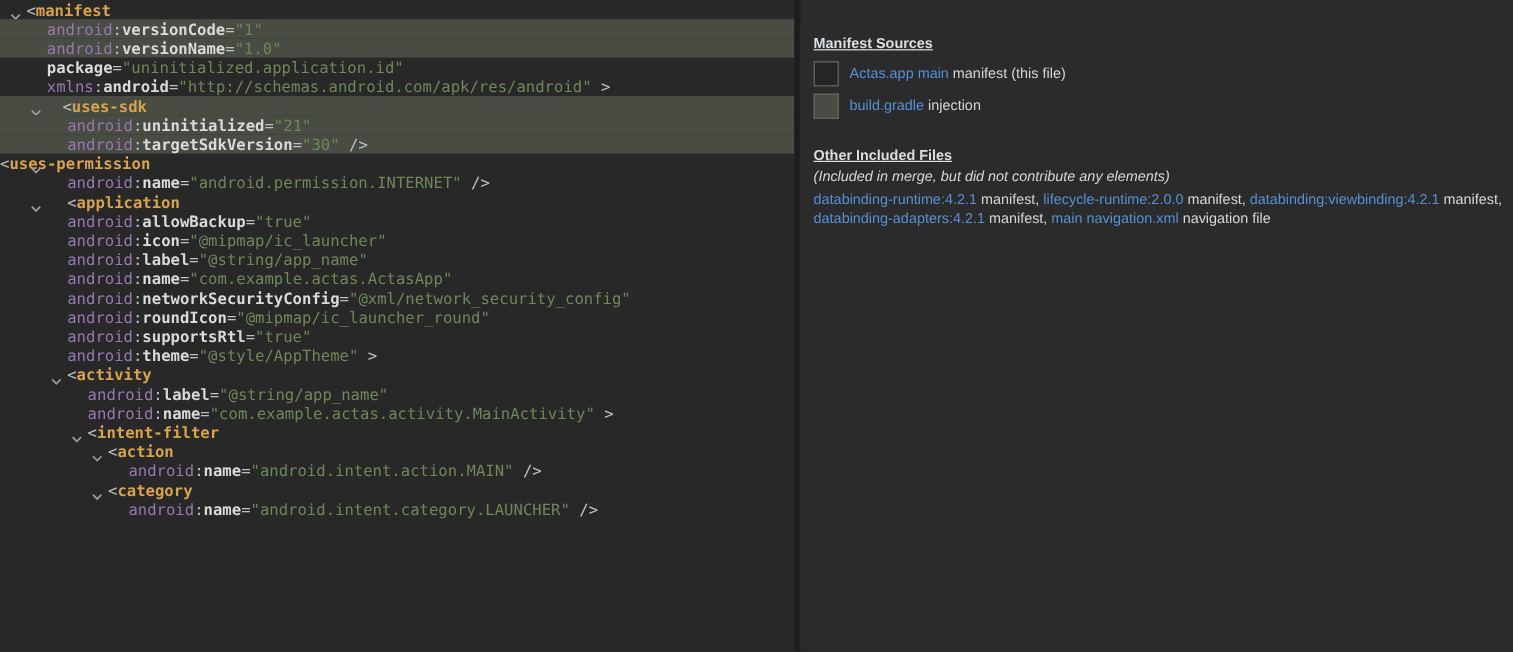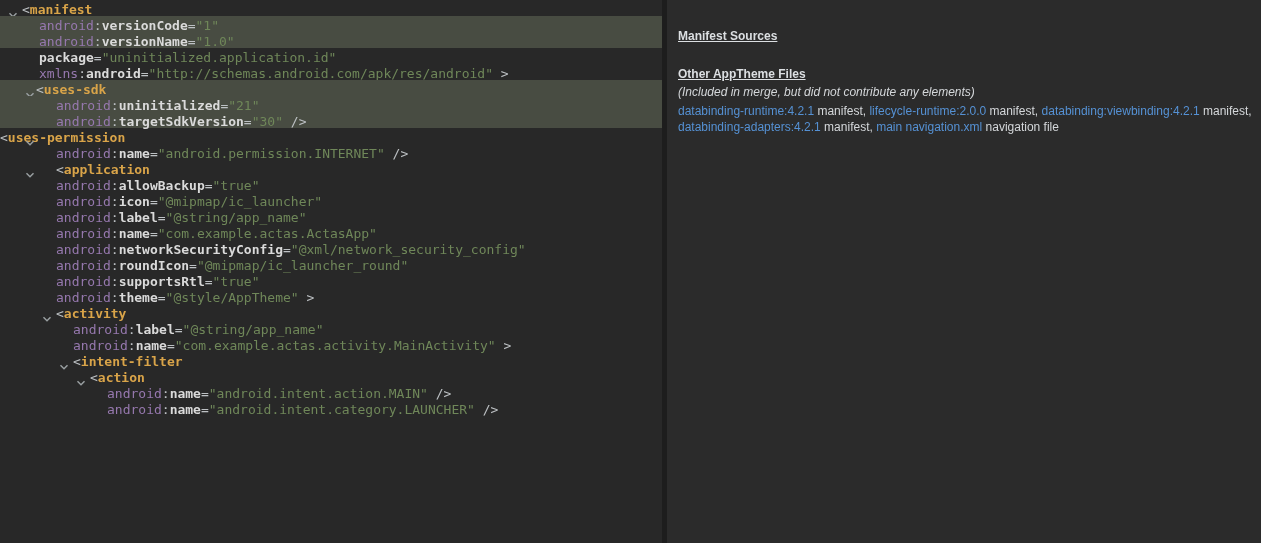--- a/index.html
+++ b/index.html
@@ -57,21 +57,21 @@
   <div id="code">
       <div class="row"><span class="chev" style="left: 8px;"><svg width="10" height="10" viewBox="0 0 10 10">
             <polyline points="1.5,3.2 5,6.8 8.5,3.2" fill="none" stroke="#9aa0a2" stroke-width="1.4"></polyline>
           </svg></span><span class="codetxt" style="padding-left: 22px;"><span class="pn">&lt;</span><span class="tag">manifest</span></span></div>
       <div class="row hl"><span class="codetxt" style="padding-left: 39px;"><span class="pre">android</span><span class="pn">:</span><span class="an">versionCode</span><span class="pn">=</span><span class="str">"1"</span></span></div>
       <div class="row hl"><span class="codetxt" style="padding-left: 39px;"><span class="pre">android</span><span class="pn">:</span><span class="an">versionName</span><span class="pn">=</span><span class="str">"1.0"</span></span></div>
       <div class="row"><span class="codetxt" style="padding-left: 39px;"><span class="an">package</span><span class="pn">=</span><span class="str">"uninitialized.application.id"</span></span></div>
       <div class="row"><span class="codetxt" style="padding-left: 39px;"><span class="pre">xmlns</span><span class="pn">:</span><span class="an">android</span><span class="pn">=</span><span class="str">"http://schemas.android.com/apk/res/android"</span><span class="pn"> &gt;</span></span></div>
       <div class="row hl"><span class="chev" style="left: 25px;"><svg width="10" height="10" viewBox="0 0 10 10">
             <polyline points="1.5,3.2 5,6.8 8.5,3.2" fill="none" stroke="#9aa0a2" stroke-width="1.4"></polyline>
-          </svg></span><span class="codetxt" style="padding-left: 36px;"><span class="pn">&lt;</span><span class="tag">uses-sdk</span></span></div>
+          </svg></span><span class="codetxt" style="padding-left: 52px;"><span class="pn">&lt;</span><span class="tag">uses-sdk</span></span></div>
       <div class="row hl"><span class="codetxt" style="padding-left: 56px;"><span class="pre">android</span><span class="pn">:</span><span class="an">uninitialized</span><span class="pn">=</span><span class="str">"21"</span></span></div>
       <div class="row hl"><span class="codetxt" style="padding-left: 56px;"><span class="pre">android</span><span class="pn">:</span><span class="an">targetSdkVersion</span><span class="pn">=</span><span class="str">"30"</span><span class="pn"> /&gt;</span></span></div>
       <div class="row"><span class="chev" style="left: 25px;"><svg width="10" height="10" viewBox="0 0 10 10">
             <polyline points="1.5,3.2 5,6.8 8.5,3.2" fill="none" stroke="#9aa0a2" stroke-width="1.4"></polyline>
           </svg></span><span class="codetxt" style=""><span class="pn">&lt;</span><span class="tag">uses-permission</span></span></div>
       <div class="row"><span class="codetxt" style="padding-left: 56px;"><span class="pre">android</span><span class="pn">:</span><span class="an">name</span><span class="pn">=</span><span class="str">"android.permission.INTERNET"</span><span class="pn"> /&gt;</span></span></div>
       <div class="row"><span class="chev" style="left: 25px;"><svg width="10" height="10" viewBox="0 0 10 10">
             <polyline points="1.5,3.2 5,6.8 8.5,3.2" fill="none" stroke="#9aa0a2" stroke-width="1.4"></polyline>
           </svg></span><span class="codetxt" style="padding-left: 56px;"><span class="pn">&lt;</span><span class="tag">application</span></span></div>
       <div class="row"><span class="codetxt" style="padding-left: 56px;"><span class="pre">android</span><span class="pn">:</span><span class="an">allowBackup</span><span class="pn">=</span><span class="str">"true"</span></span></div>
@@ -87,27 +87,40 @@
           </svg></span><span class="codetxt" style="padding-left: 56px;"><span class="pn">&lt;</span><span class="tag">activity</span></span></div>
       <div class="row"><span class="codetxt" style="padding-left: 73px;"><span class="pre">android</span><span class="pn">:</span><span class="an">label</span><span class="pn">=</span><span class="str">"@string/app_name"</span></span></div>
       <div class="row"><span class="codetxt" style="padding-left: 73px;"><span class="pre">android</span><span class="pn">:</span><span class="an">name</span><span class="pn">=</span><span class="str">"com.example.actas.activity.MainActivity"</span><span class="pn"> &gt;</span></span></div>
       <div class="row"><span class="chev" style="left: 59px;"><svg width="10" height="10" viewBox="0 0 10 10">
             <polyline points="1.5,3.2 5,6.8 8.5,3.2" fill="none" stroke="#9aa0a2" stroke-width="1.4"></polyline>
           </svg></span><span class="codetxt" style="padding-left: 73px;"><span class="pn">&lt;</span><span class="tag">intent-filter</span></span></div>
       <div class="row"><span class="chev" style="left: 76px;"><svg width="10" height="10" viewBox="0 0 10 10">
             <polyline points="1.5,3.2 5,6.8 8.5,3.2" fill="none" stroke="#9aa0a2" stroke-width="1.4"></polyline>
           </svg></span><span class="codetxt" style="padding-left: 90px;"><span class="pn">&lt;</span><span class="tag">action</span></span></div>
       <div class="row"><span class="codetxt" style="padding-left: 107px;"><span class="pre">android</span><span class="pn">:</span><span class="an">name</span><span class="pn">=</span><span class="str">"android.intent.action.MAIN"</span><span class="pn"> /&gt;</span></span></div>
+      <div class="row"><span class="chev" style="left: 76px;"><svg width="10" height="10" viewBox="0 0 10 10">
+            <polyline points="1.5,3.2 5,6.8 8.5,3.2" fill="none" stroke="#9aa0a2" stroke-width="1.4"></polyline>
+          </svg></span><span class="codetxt" style="padding-left: 90px;"><span class="pn">&lt;</span><span class="tag">category</span></span></div>
       <div class="row"><span class="codetxt" style="padding-left: 107px;"><span class="pre">android</span><span class="pn">:</span><span class="an">name</span><span class="pn">=</span><span class="str">"android.intent.category.LAUNCHER"</span><span class="pn"> /&gt;</span></span></div>
     </div>
 </div>
 
 <div class="divider"></div>
 
 <div class="right-pane">
   <div class="hdr">Manifest Sources</div>
-  <div class="hdr other">Other AppTheme Files</div>
+  <div id="sources">
+      <div class="srcrow">
+        <span class="swatch"></span>
+        <span><a class="link">Actas.app main</a><span class=""> manifest (this file)</span></span>
+      </div>
+      <div class="srcrow">
+        <span class="swatch inj"></span>
+        <span><a class="link">build.gradle</a><span class=""> injection</span></span>
+      </div>
+    </div>
+  <div class="hdr other">Other Included Files</div>
   <div class="note">(Included in merge, but did not contribute any elements)</div>
   <div id="otherfiles">
       <div class="fline"><a class="link">databinding-runtime:4.2.1</a><span class=""> manifest, </span><a class="link">lifecycle-runtime:2.0.0</a><span class=""> manifest, </span><a class="link">databinding:viewbinding:4.2.1</a><span class=""> manifest,</span></div>
       <div class="fline"><a class="link">databinding-adapters:4.2.1</a><span class=""> manifest, </span><a class="link">main navigation.xml</a><span class=""> navigation file</span></div>
     </div>
 </div>
 
 </body></html>

